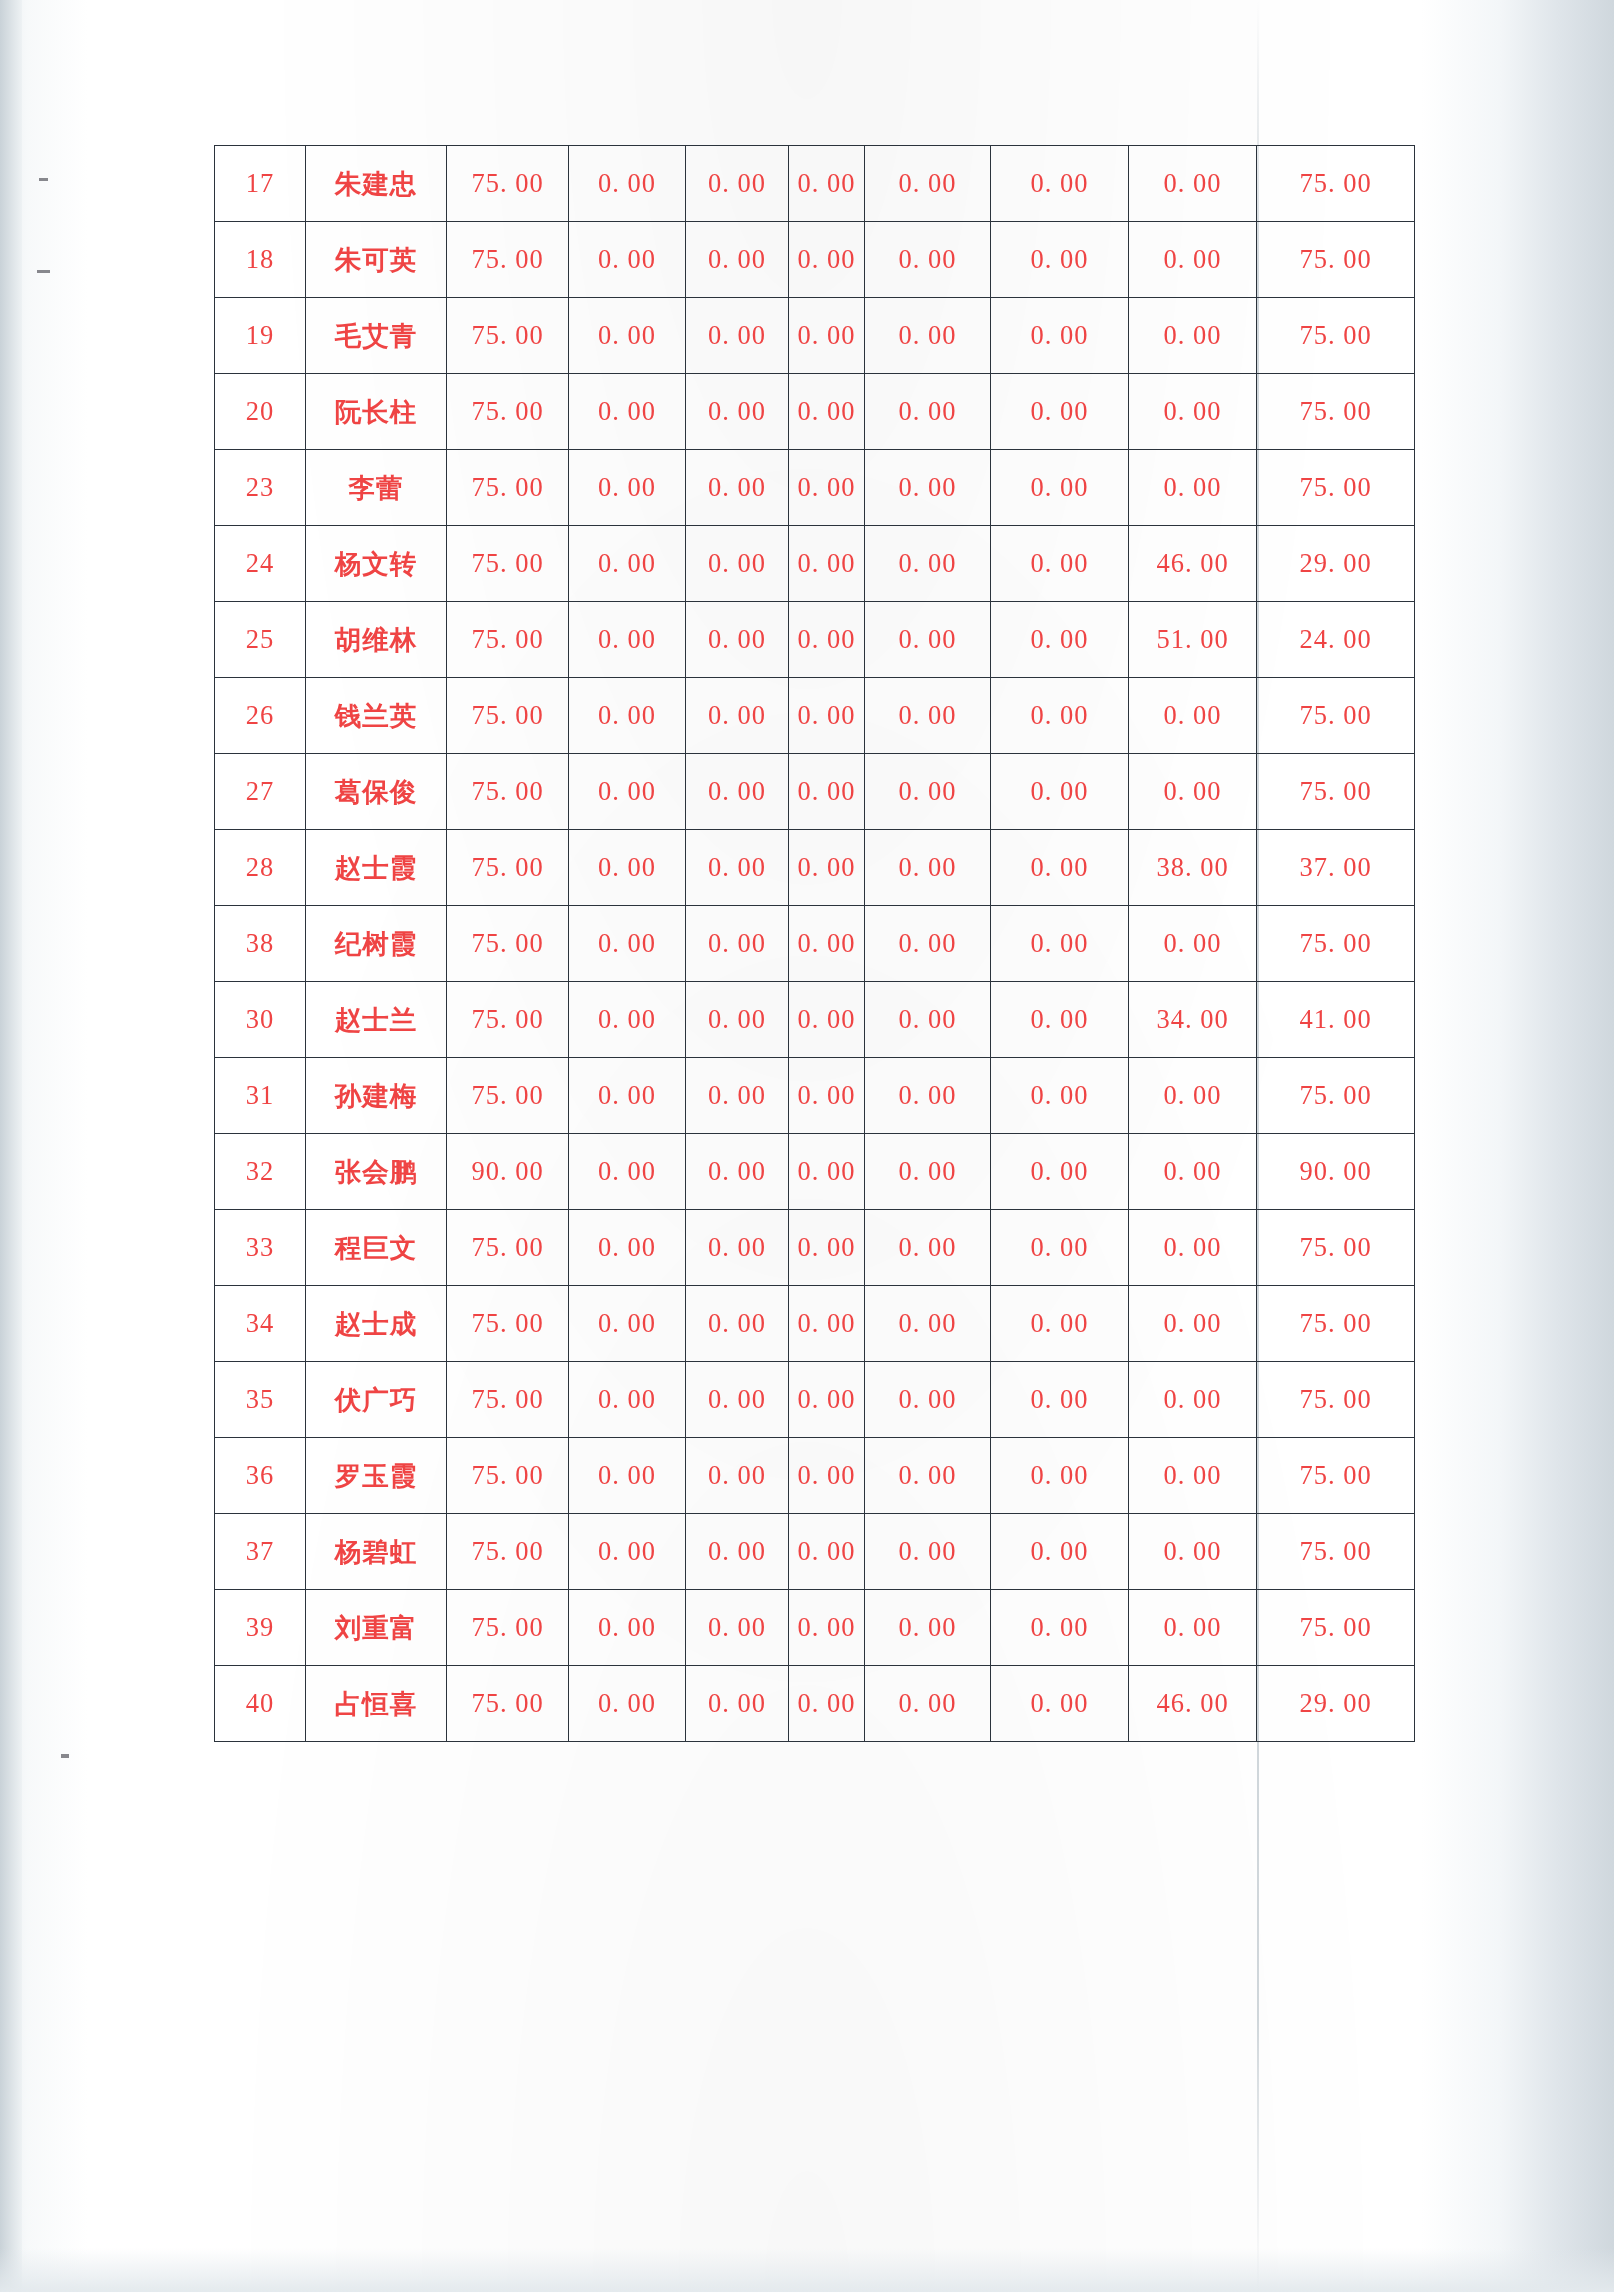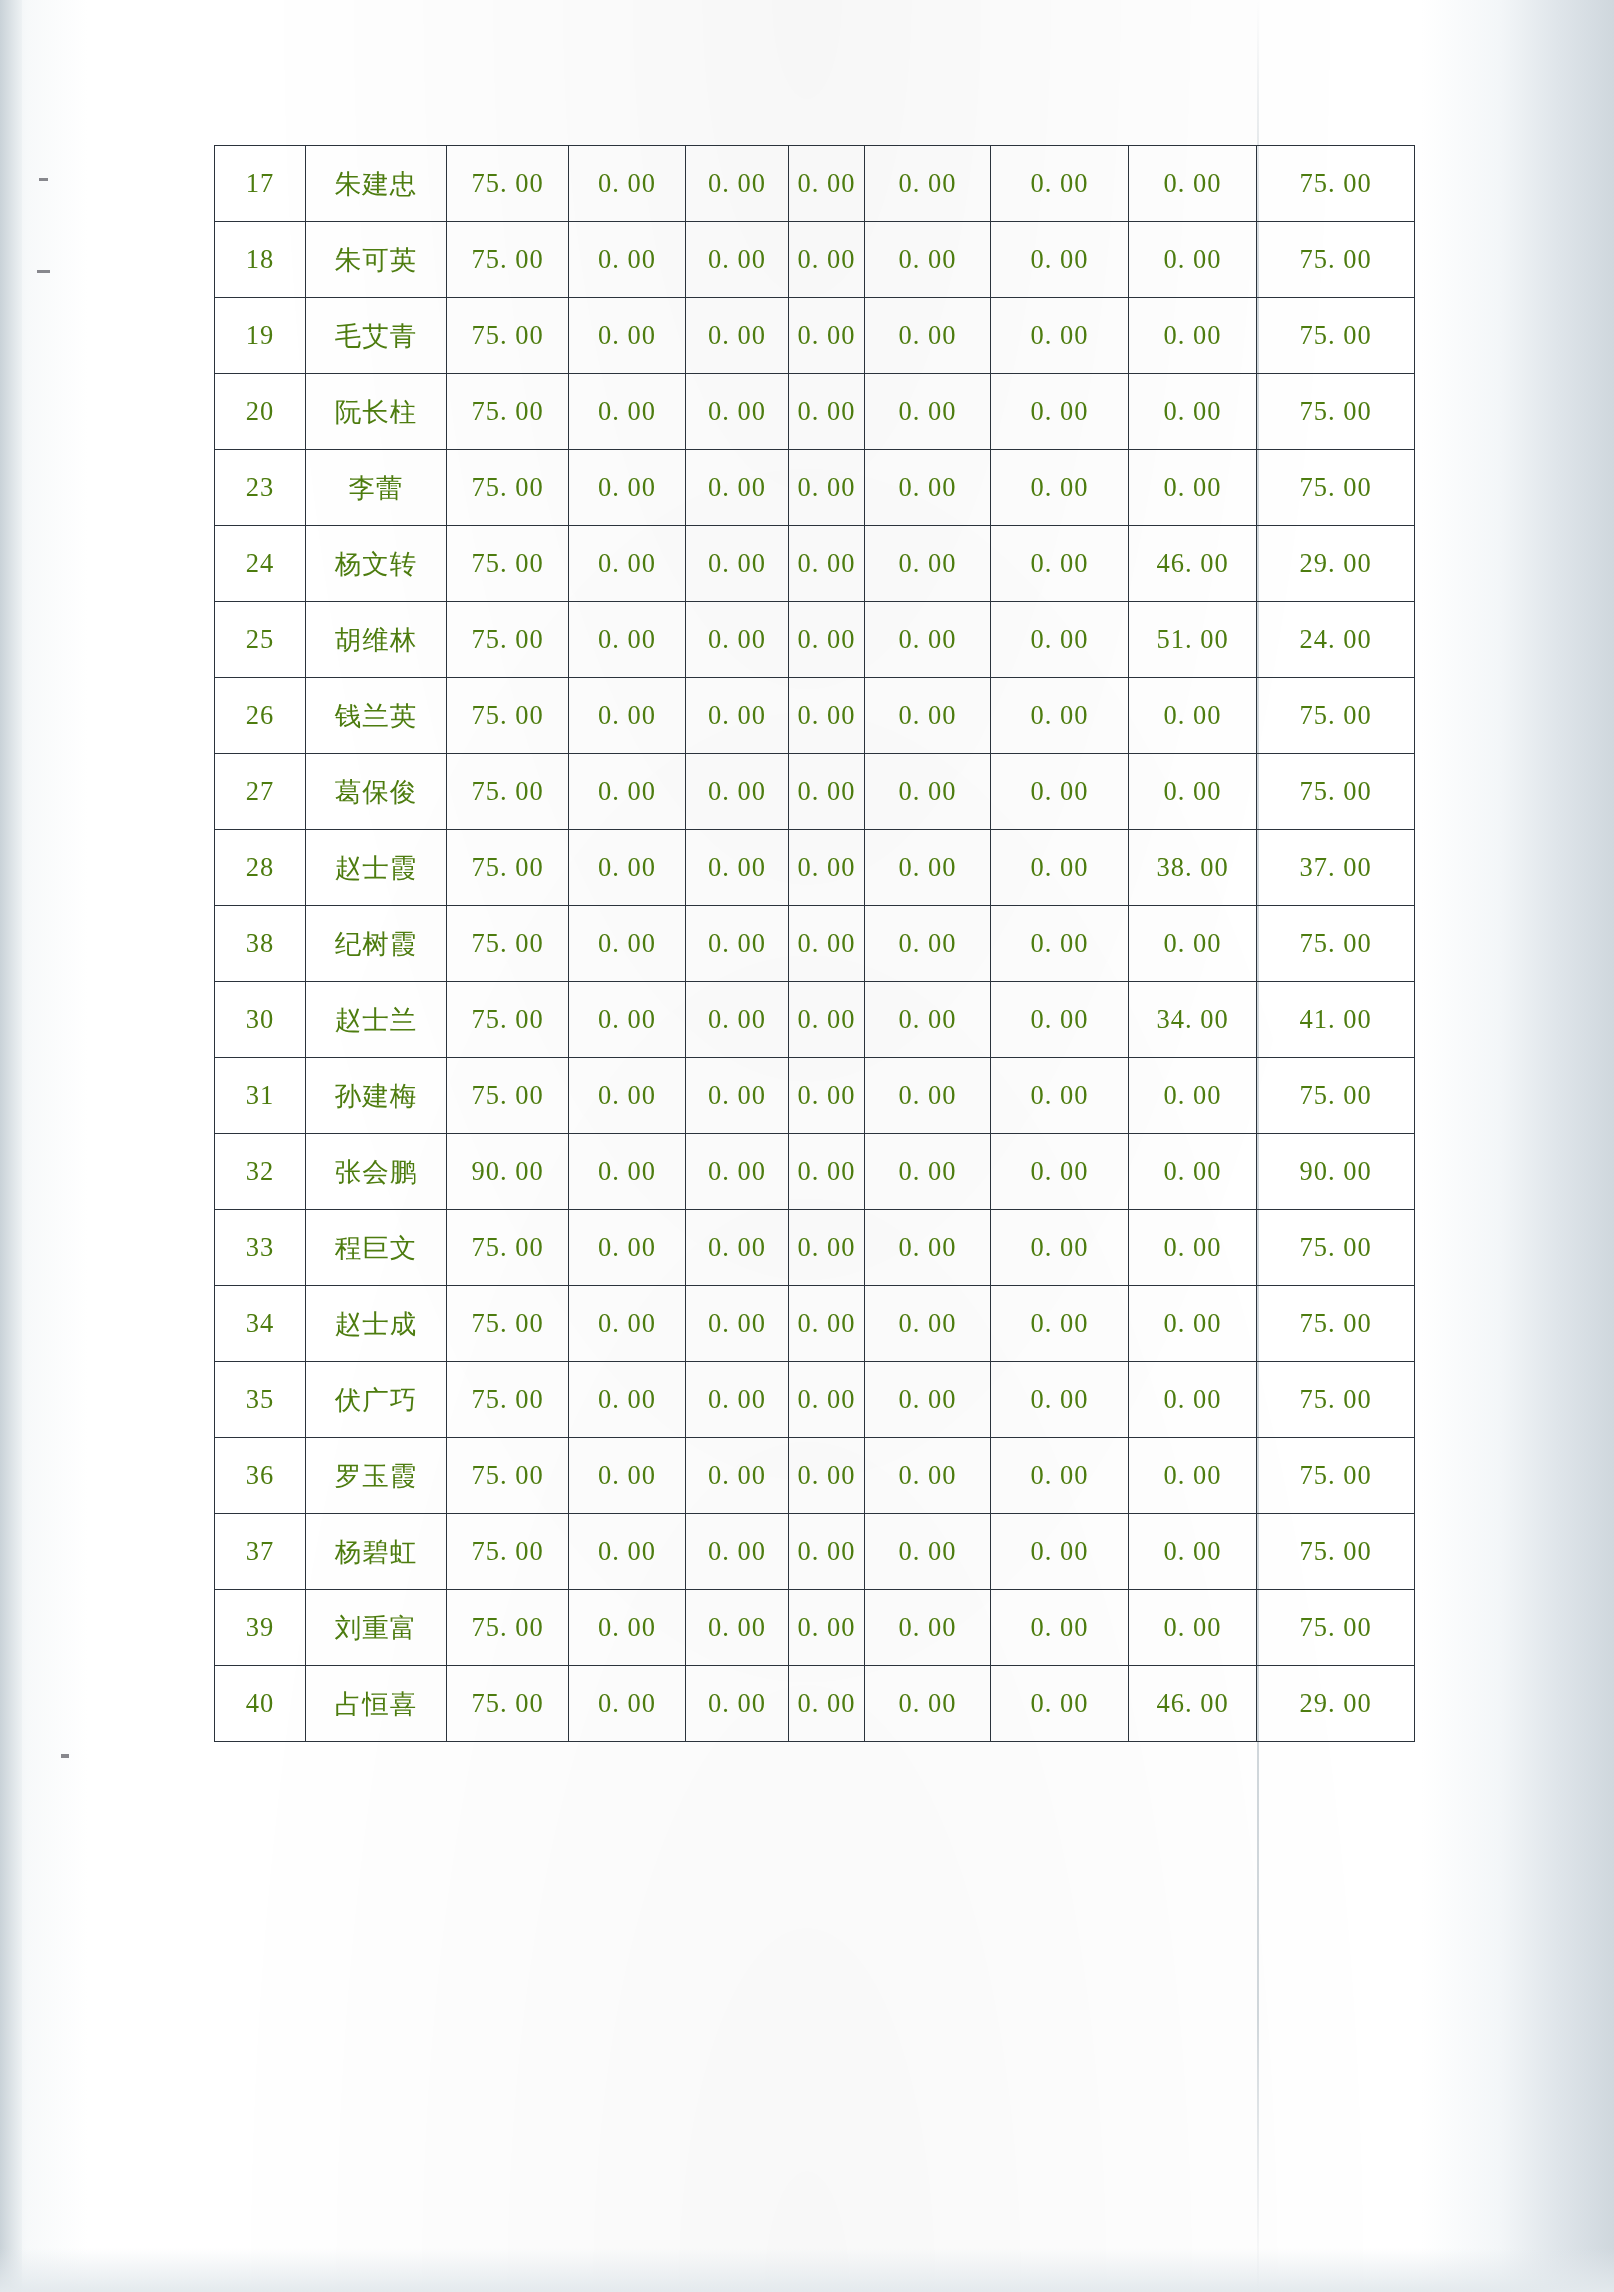--- a/index.html
+++ b/index.html
@@ -58,39 +58,39 @@
     position: absolute;
     left: 214px;
     top: 145px;
     width: 1191px;
   }
 
   table.grid {
     border-collapse: collapse;
     table-layout: fixed;
     width: 1191px;
-    color: #4d7c0f;
+    color: #ef4444;
   }
   table.grid td {
     border: 1.6px solid #2b333c;
     height: 75px;
     text-align: center;
     vertical-align: middle;
     font-size: 26.5px;
     letter-spacing: 1px;
     font-family: "Liberation Serif", serif;
     padding: 0;
   }
   td.c-idx { width: 90px; font-size: 26.5px; }
   td.c-name {
     width: 140px;
     font-size: 28px;
     letter-spacing: 2.9px;
     font-family: "DejaVu Sans", sans-serif;
-    font-weight: 400;
+    font-weight: 700;
   }
   td.c-v0 { width: 121px; }
   td.c-v1 { width: 116px; }
   td.c-v2 { width: 102px; }
   td.c-v3 { width: 75px; }
   td.c-v4 { width: 125px; }
   td.c-v5 { width: 137px; }
   td.c-v6 { width: 127px; }
   td.c-v7 { width: 157px; }
 </style>

